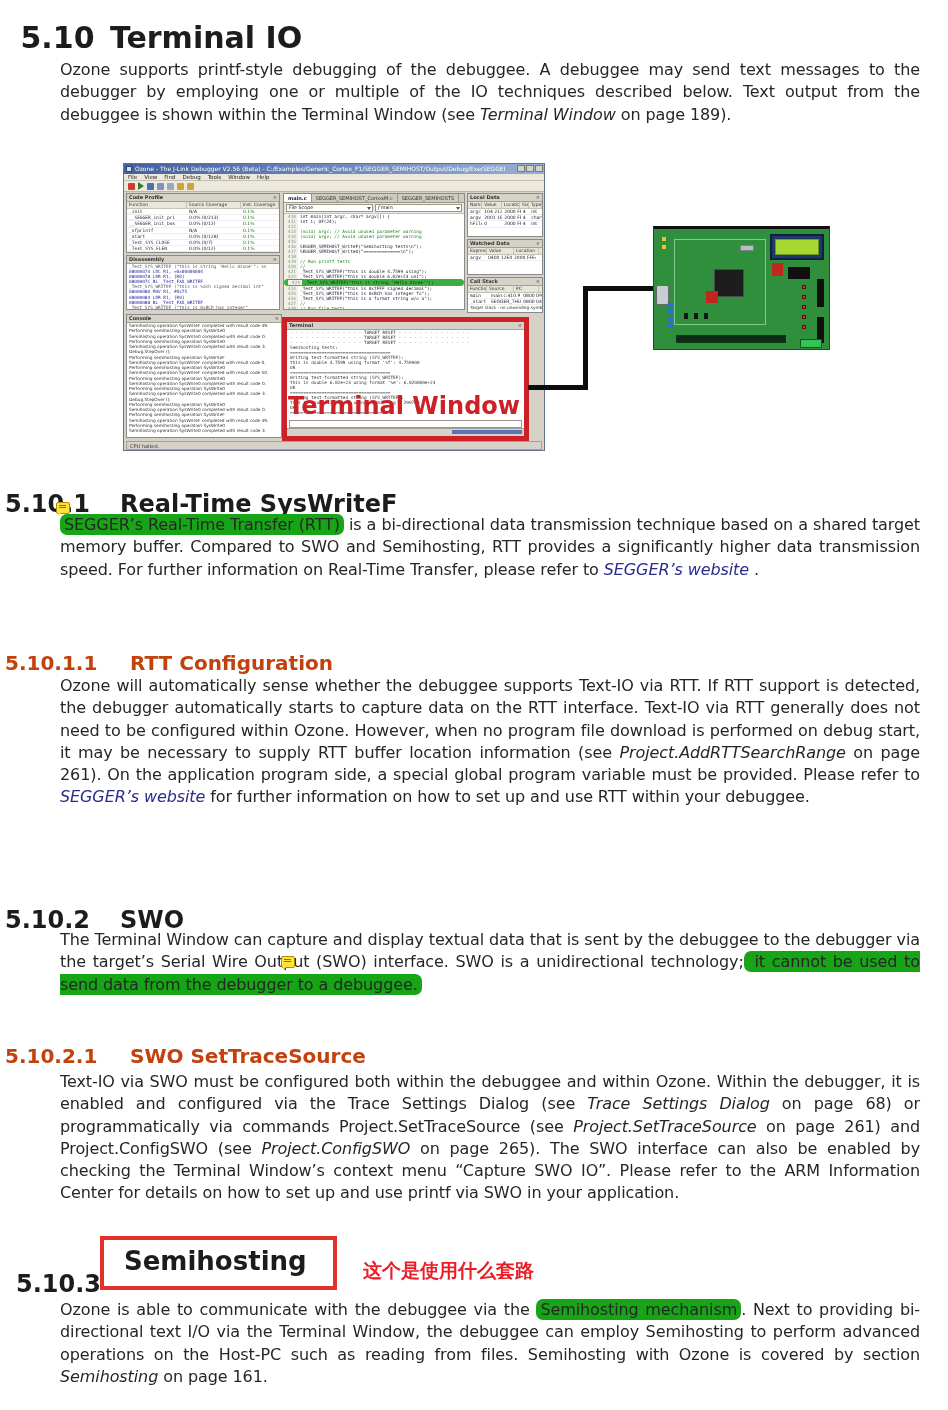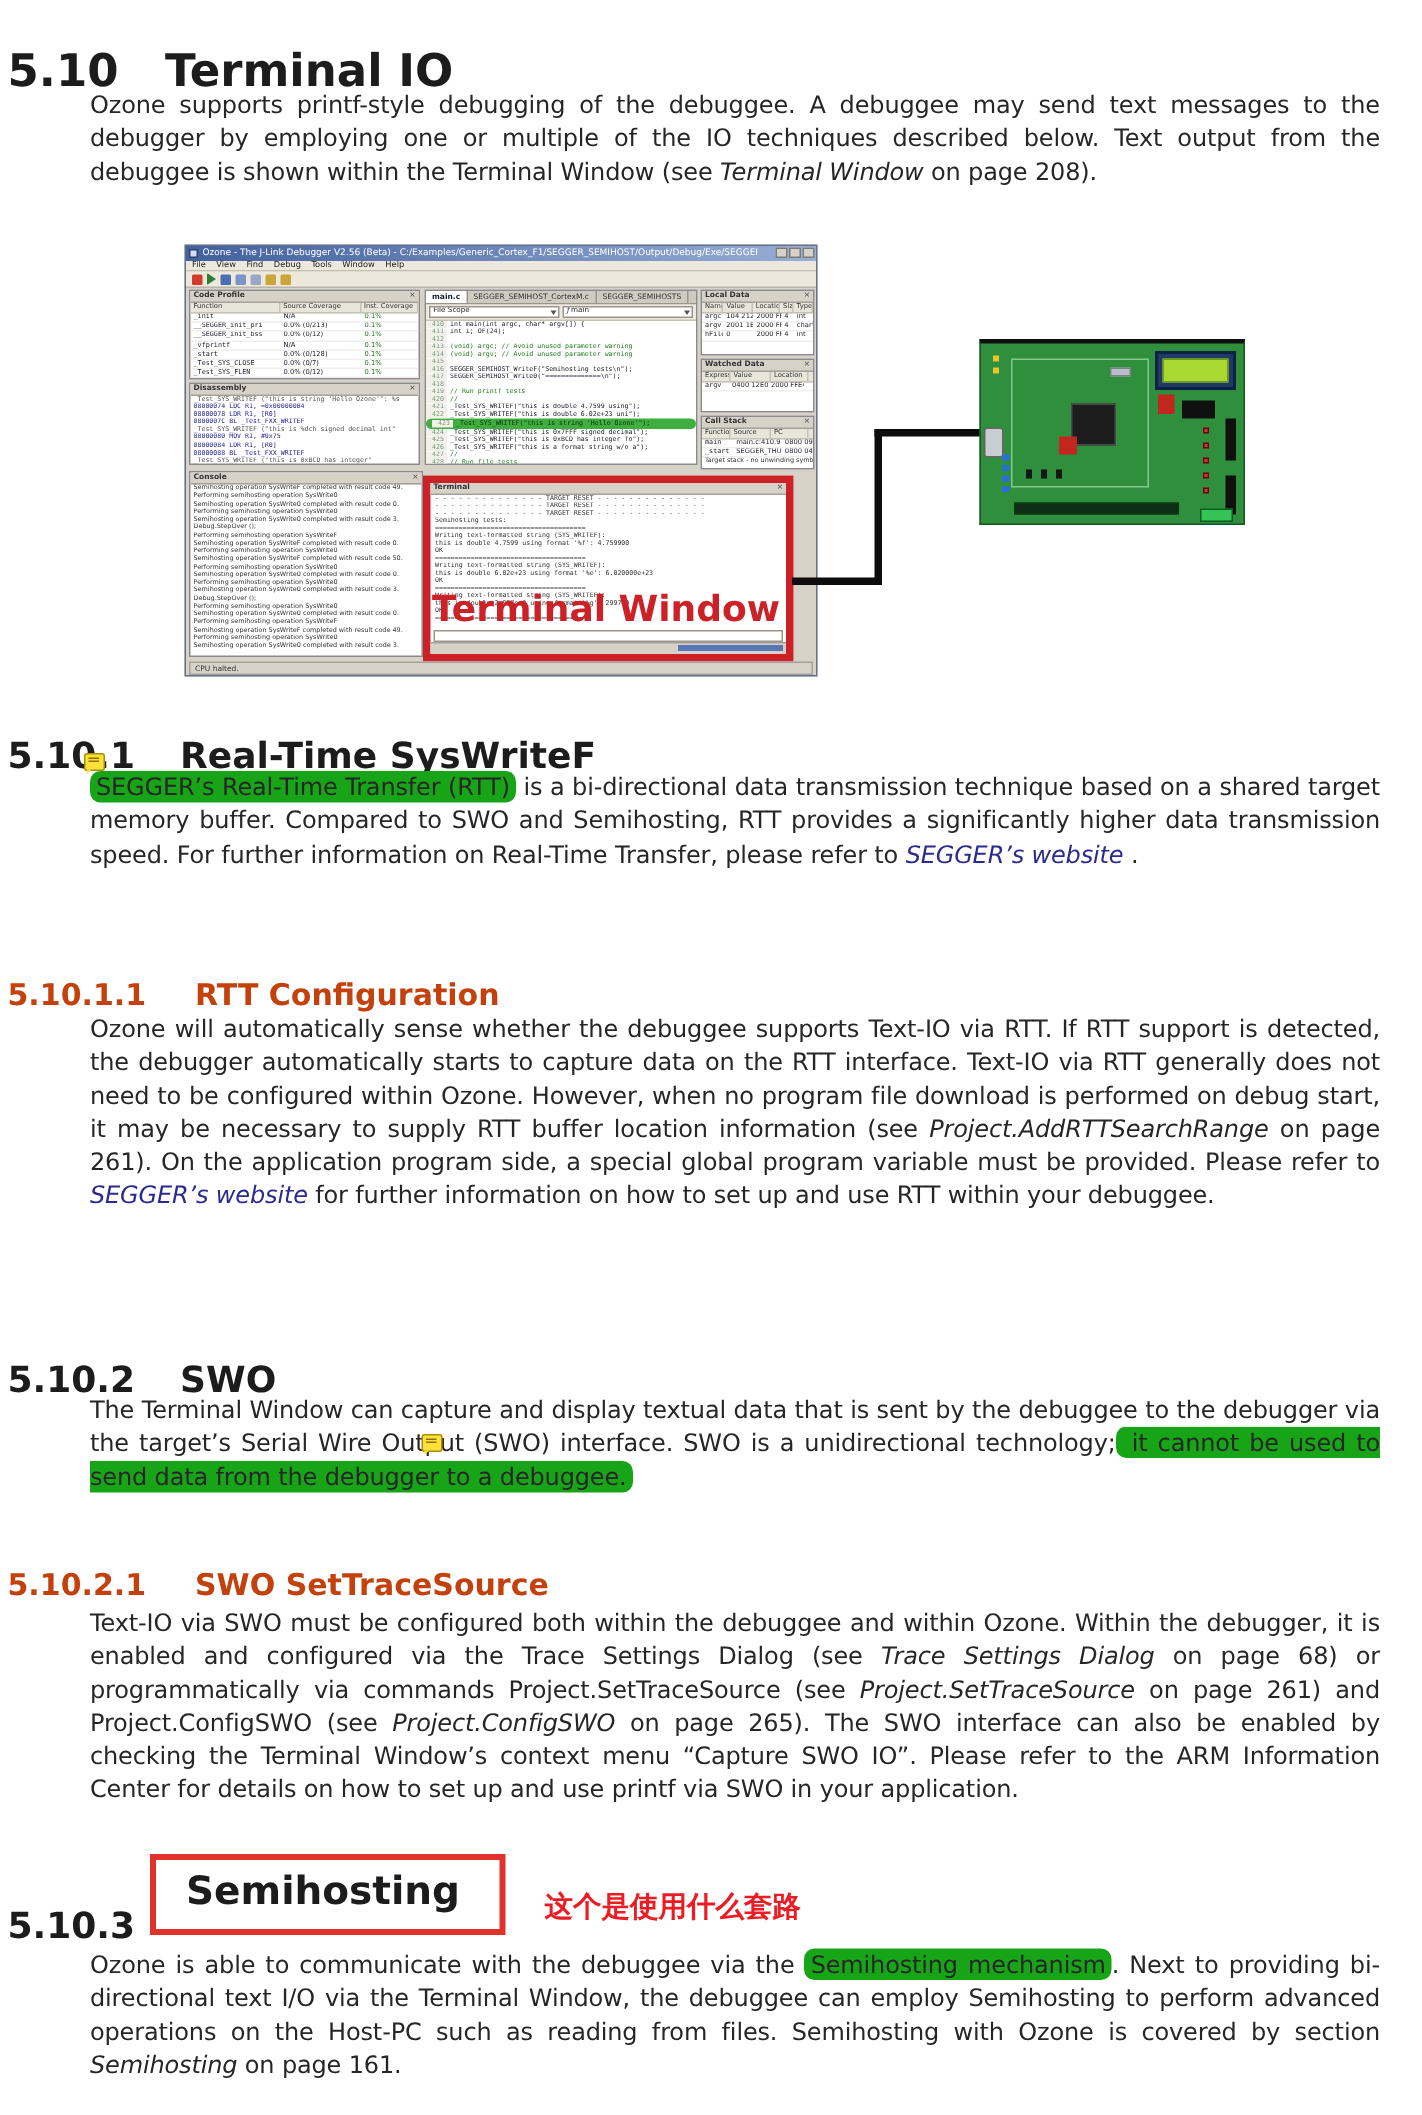--- a/index.html
+++ b/index.html
@@ -95,25 +95,25 @@
   .b-hdrb{left:22px;top:106px;width:110px;height:8px;background:#0d2e14;border:1px solid #0a3a12;}
   .b-jump{width:5px;height:4px;background:#2a6fd4;}
   .b-screw{left:146px;top:110px;width:22px;height:9px;background:#35c257;border:1px solid #0a5a22;}
   .b-xtal{left:86px;top:16px;width:14px;height:6px;background:#b9bec6;border:1px solid #7b818c;}
   .b-cap{width:4px;height:6px;background:#15151a;}
   .b-ylw{width:4px;height:4px;background:#e8c52a;}
 </style>
 </head>
 <body>
 
-<h1 class="h1 abs" style="left:5px;top:10px;">
+<h1 class="h1 abs" style="left:5px;top:0;text-align:center;">
   <span class="num">5.10</span><span>Terminal IO</span>
 </h1>
 
-<p class="body abs" style="left:60px;top:59px;width:860px;"><span>Ozone supports printf-style debugging of the debuggee. A debuggee may send text messages to the debugger by employing one or multiple of the IO techniques described below. Text output from the debuggee is shown within the Terminal Window (see </span><span class="iref">Terminal Window</span><span> on page 208).</span></p>
+<p class="body abs" style="left:60px;top:59px;width:860px;"><span>Ozone supports printf-style debugging of the debuggee. A debuggee may send text messages to the debugger by employing one or multiple of the IO techniques described below. Text output from the debuggee is shown within the Terminal Window (see </span><span class="iref">Terminal Window</span><span> on page 189).</span></p>
 
 <div id="figure" class="abs">
 
   <div class="window abs">
     <div class="titlebar abs">
       <span class="appicon"></span>
       <span class="tb-title">Ozone - The J-Link Debugger V2.56 (Beta) - C:/Examples/Generic_Cortex_F1/SEGGER_SEMIHOST/Output/Debug/Exe/SEGGER_SEMIHOST_CortexM.elf</span>
       <span class="winbtns">
         <span class="winbtn"></span>
         <span class="winbtn"></span>
@@ -505,21 +505,21 @@
 
 <p class="body abs" style="left:60px;top:929px;width:860px;"><span>The Terminal Window can capture and display textual data that is sent by the debuggee to the debugger via the target’s Serial Wire Output (SWO) interface. SWO is a unidirectional technology;</span><span class="hl"> it cannot be used to send data from the debugger to a debuggee.</span></p>
 <div class="note abs" style="left:281px;top:956px;"></div>
 
 <h3 class="h3 abs" style="left:5px;top:1024px;">
   <span class="num">5.10.2.1</span><span>SWO SetTraceSource</span>
 </h3>
 
 <p class="body abs" style="left:60px;top:1071px;width:860px;"><span>Text-IO via SWO must be configured both within the debuggee and within Ozone. Within the debugger, it is enabled and configured via the Trace Settings Dialog (see </span><span class="iref">Trace Settings Dialog</span><span> on page 68) or programmatically via commands Project.SetTraceSource (see </span><span class="iref">Project.SetTraceSource</span><span> on page 261) and Project.ConfigSWO (see </span><span class="iref">Project.ConfigSWO</span><span> on page 265). The SWO interface can also be enabled by checking the Terminal Window’s context menu “Capture SWO IO”. Please refer to the ARM Information Center for details on how to set up and use printf via SWO in your application.</span></p>
 
-<h2 class="h2 abs" style="left:5px;top:1250px;">
+<h2 class="h2 abs" style="left:16px;top:1250px;">
   <span class="num">5.10.3</span>
 </h2>
 <div class="abs" style="left:100px;top:1236px;">
   <span class="redbox h2" style="font-size:26px;">Semihosting</span>
 </div>
 <div class="cn abs" style="left:363px;top:1258px;">这个是使用什么套路</div>
 
 <p class="body abs" style="left:60px;top:1299px;width:860px;"><span>Ozone is able to communicate with the debuggee via the </span><span class="hl">Semihosting mechanism</span><span>. Next to providing bi-directional text I/O via the Terminal Window, the debuggee can employ Semihosting to perform advanced operations on the Host-PC such as reading from files. Semihosting with Ozone is covered by section </span><span class="iref">Semihosting</span><span> on page 161.</span></p>
 
 </body></html>

